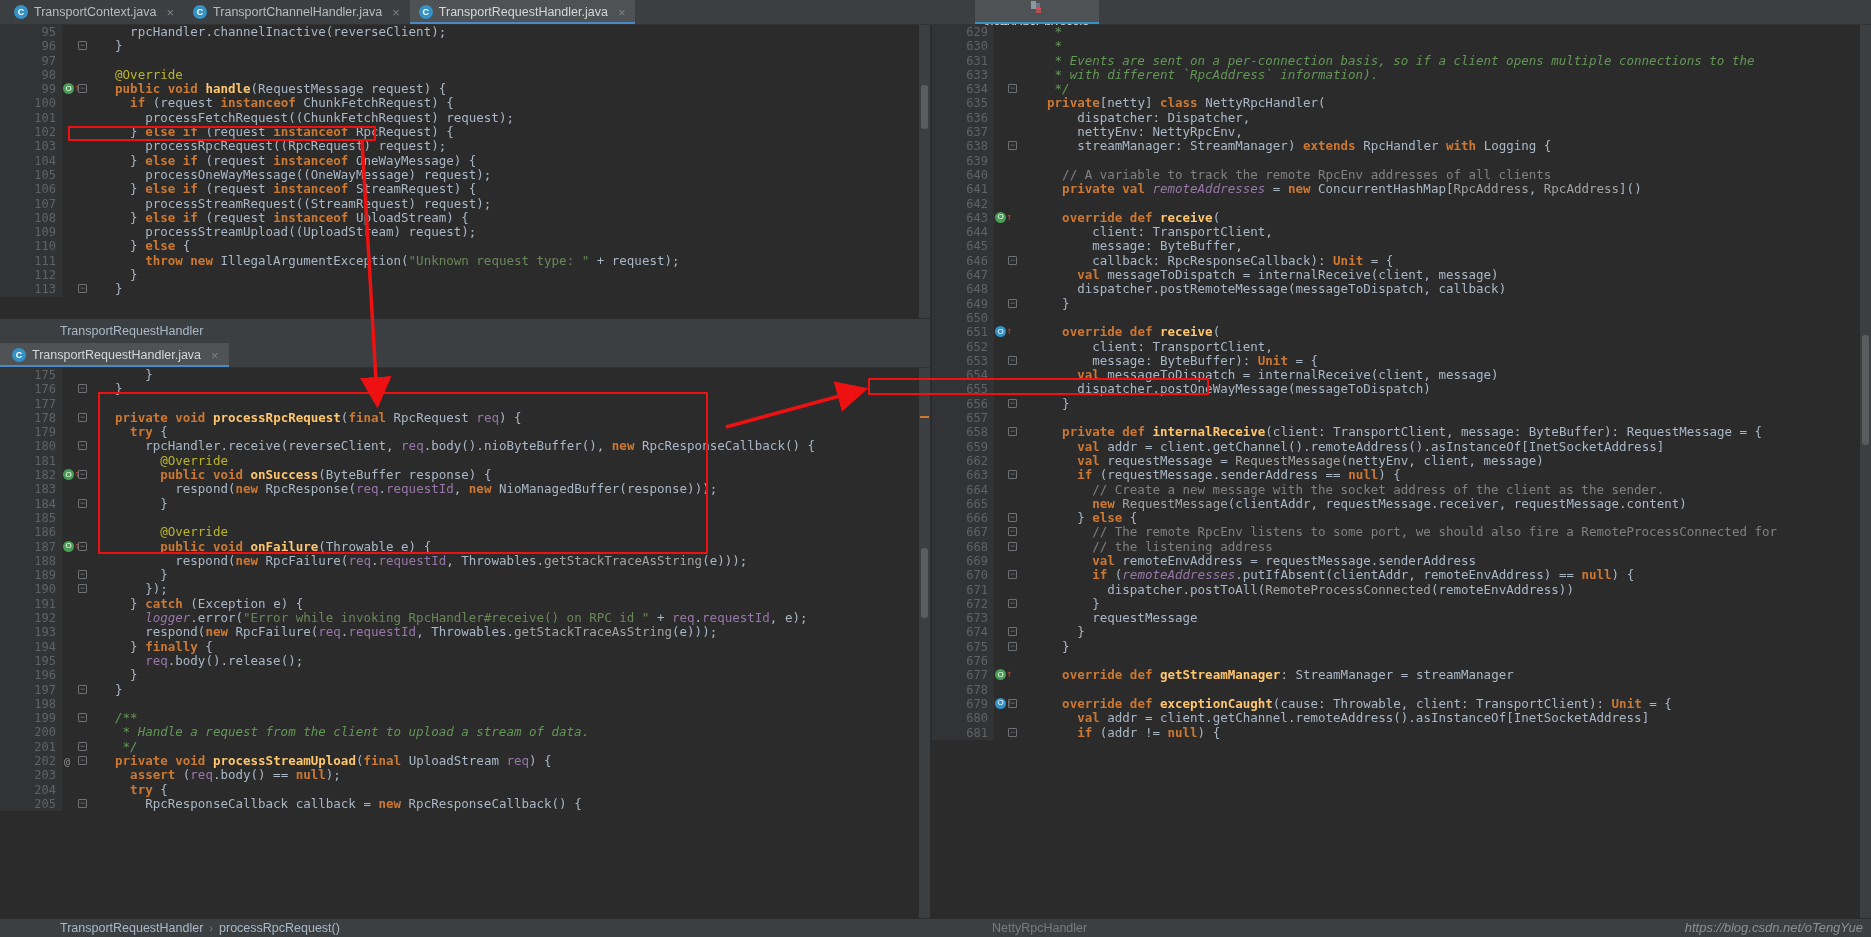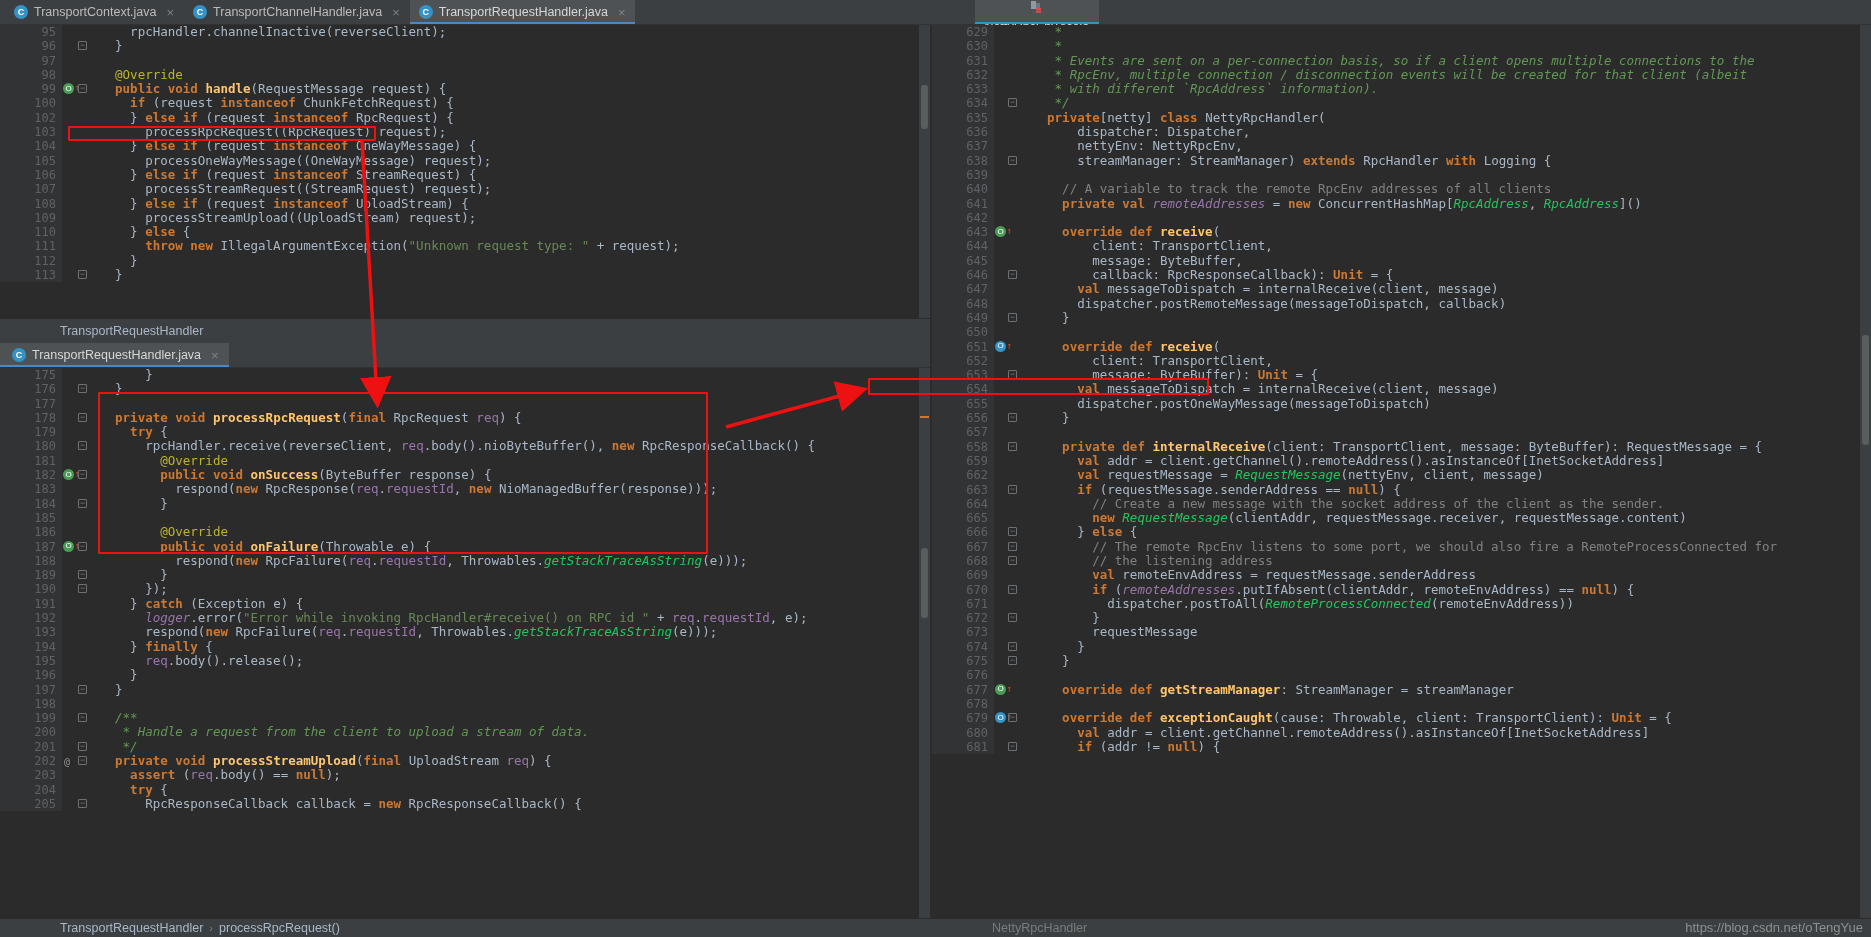--- a/index.html
+++ b/index.html
@@ -134,21 +134,21 @@
 
   
   .kw   { color: #cc7832; font-weight: bold; }
   .str  { color: #6a8759; }
   .cmt  { color: #808080; }
   .doc  { color: #629755; font-style: italic; }
   .ann  { color: #bbb529; }
   .mth  { color: #ffc66d; }
   .fld  { color: #9876aa; }
   .fldi { color: #9876aa; font-style: italic; }
-  .mthi { color: #22c55e; font-style: italic; }
+  .mthi { color: #a3a3a3; }
   .plain{ color: #a9b7c6; }
 
   
   .ovr-icon {
     position: absolute; left: 63px; top: 1px;
     width: 11px; height: 11px;
     border-radius: 50%;
     background: #499c54;
     color: #fff; font-size: 8px;
     font-family: "Liberation Sans", sans-serif;
@@ -214,20 +214,21 @@
     border: 2px solid #ee1111;
     pointer-events: none;
     border-radius: 1px;
   }
   .watermark {
     position: absolute;
     right: 8px; bottom: 2px;
     color: #8e8e8e;
     font-family: "Liberation Sans", sans-serif;
     font-size: 13px;
+    font-style: italic;
   }
   .arrow-svg { position: absolute; left: 0; top: 0; pointer-events: none; }
   .stripe-mark {
     position: absolute; right: 1px; width: 9px; height: 2px;
   }
 </style>
 </head>
 <body>
 
 <div id="app">
@@ -265,20 +266,21 @@
   </div>
 
   <div class="pane" id="pane-left-top">
     <div class="codearea" id="code-left-top">
         <div class="row"><span class="gutter">95</span><span class="marks"></span><span class="code">    <span class="plain">rpcHandler</span>.<span class="plain">channelInactive</span>(<span class="plain">reverseClient</span>);</span></div>
         <div class="row"><span class="gutter">96</span><span class="marks"><span class="fold" style="left: 16px;">–</span></span><span class="code">  }</span></div>
         <div class="row"><span class="gutter">97</span><span class="marks"></span><span class="code"></span></div>
         <div class="row"><span class="gutter">98</span><span class="marks"></span><span class="code"><span class="ann">  @Override</span></span></div>
         <div class="row"><span class="gutter">99</span><span class="marks"><span class="ovr-icon" style="left: 1px;">O</span><span class="ovr-arrow" style="left: 12px;">↑</span><span class="fold" style="left: 16px;">–</span></span><span class="code">  <span class="kw">public</span> <span class="kw">void</span> <span class="mth"><b>handle</b></span>(<span class="plain">RequestMessage</span> <span class="plain">request</span>) {</span></div>
         <div class="row"><span class="gutter">100</span><span class="marks"></span><span class="code">    <span class="kw">if</span> (<span class="plain">request</span> <span class="kw">instanceof</span> <span class="plain">ChunkFetchRequest</span>) {</span></div>
+        <div class="row"><span class="gutter">101</span><span class="marks"></span><span class="code">      <span class="plain">processFetchRequest</span>((<span class="plain">ChunkFetchRequest</span>) <span class="plain">request</span>);</span></div>
         <div class="row"><span class="gutter">102</span><span class="marks"></span><span class="code">    } <span class="kw">else</span> <span class="kw">if</span> (<span class="plain">request</span> <span class="kw">instanceof</span> <span class="plain">RpcRequest</span>) {</span></div>
         <div class="row"><span class="gutter">103</span><span class="marks"></span><span class="code">      <span class="plain">processRpcRequest</span>((<span class="plain">RpcRequest</span>) <span class="plain">request</span>);</span></div>
         <div class="row"><span class="gutter">104</span><span class="marks"></span><span class="code">    } <span class="kw">else</span> <span class="kw">if</span> (<span class="plain">request</span> <span class="kw">instanceof</span> <span class="plain">OneWayMessage</span>) {</span></div>
         <div class="row"><span class="gutter">105</span><span class="marks"></span><span class="code">      <span class="plain">processOneWayMessage</span>((<span class="plain">OneWayMessage</span>) <span class="plain">request</span>);</span></div>
         <div class="row"><span class="gutter">106</span><span class="marks"></span><span class="code">    } <span class="kw">else</span> <span class="kw">if</span> (<span class="plain">request</span> <span class="kw">instanceof</span> <span class="plain">StreamRequest</span>) {</span></div>
         <div class="row"><span class="gutter">107</span><span class="marks"></span><span class="code">      <span class="plain">processStreamRequest</span>((<span class="plain">StreamRequest</span>) <span class="plain">request</span>);</span></div>
         <div class="row"><span class="gutter">108</span><span class="marks"></span><span class="code">    } <span class="kw">else</span> <span class="kw">if</span> (<span class="plain">request</span> <span class="kw">instanceof</span> <span class="plain">UploadStream</span>) {</span></div>
         <div class="row"><span class="gutter">109</span><span class="marks"></span><span class="code">      <span class="plain">processStreamUpload</span>((<span class="plain">UploadStream</span>) <span class="plain">request</span>);</span></div>
         <div class="row"><span class="gutter">110</span><span class="marks"></span><span class="code">    } <span class="kw">else</span> {</span></div>
         <div class="row"><span class="gutter">111</span><span class="marks"></span><span class="code">      <span class="kw">throw</span> <span class="kw">new</span> <span class="plain">IllegalArgumentException</span>(<span class="str">"Unknown request type: "</span> + <span class="plain">request</span>);</span></div>
@@ -340,21 +342,20 @@
     <div class="stripe-mark" style="top:48px; background:#cc7832;"></div>
   </div>
 
   <div class="pane-divider-v"></div>
 
   <div class="pane" id="pane-right">
     <div class="codearea" id="code-right">
         <div class="row"><span class="gutter">629</span><span class="marks"></span><span class="code"><span class="doc">   *</span></span></div>
         <div class="row"><span class="gutter">630</span><span class="marks"></span><span class="code"><span class="doc">   *</span></span></div>
         <div class="row"><span class="gutter">631</span><span class="marks"></span><span class="code"><span class="doc">   * Events are sent on a per-connection basis, so if a client opens multiple connections to the</span></span></div>
-        <div class="row"><span class="gutter">632</span><span class="marks"></span><span class="code"><span class="doc">   * RpcEnv, multiple connection / disconnection events will be created for that client (albeit</span></span></div>
         <div class="row"><span class="gutter">633</span><span class="marks"></span><span class="code"><span class="doc">   * with different `RpcAddress` information).</span></span></div>
         <div class="row"><span class="gutter">634</span><span class="marks"><span class="fold" style="left: 14px;">–</span></span><span class="code"><span class="doc">   */</span></span></div>
         <div class="row"><span class="gutter">635</span><span class="marks"></span><span class="code">  <span class="kw">private</span>[<span class="plain">netty</span>] <span class="kw">class</span> <span class="plain">NettyRpcHandler</span>(</span></div>
         <div class="row"><span class="gutter">636</span><span class="marks"></span><span class="code">      <span class="plain">dispatcher</span>: <span class="plain">Dispatcher</span>,</span></div>
         <div class="row"><span class="gutter">637</span><span class="marks"></span><span class="code">      <span class="plain">nettyEnv</span>: <span class="plain">NettyRpcEnv</span>,</span></div>
         <div class="row"><span class="gutter">638</span><span class="marks"><span class="fold" style="left: 14px;">–</span></span><span class="code">      <span class="plain">streamManager</span>: <span class="plain">StreamManager</span>) <span class="kw">extends</span> <span class="plain">RpcHandler</span> <span class="kw">with</span> <span class="plain">Logging</span> {</span></div>
         <div class="row"><span class="gutter">639</span><span class="marks"></span><span class="code"></span></div>
         <div class="row"><span class="gutter">640</span><span class="marks"></span><span class="code"><span class="cmt">    // A variable to track the remote RpcEnv addresses of all clients</span></span></div>
         <div class="row"><span class="gutter">641</span><span class="marks"></span><span class="code">    <span class="kw">private</span> <span class="kw">val</span> <span class="fldi">remoteAddresses</span> = <span class="kw">new</span> <span class="plain">ConcurrentHashMap</span>[<span class="mthi">RpcAddress</span>, <span class="mthi">RpcAddress</span>]()</span></div>
         <div class="row"><span class="gutter">642</span><span class="marks"></span><span class="code"></span></div>

